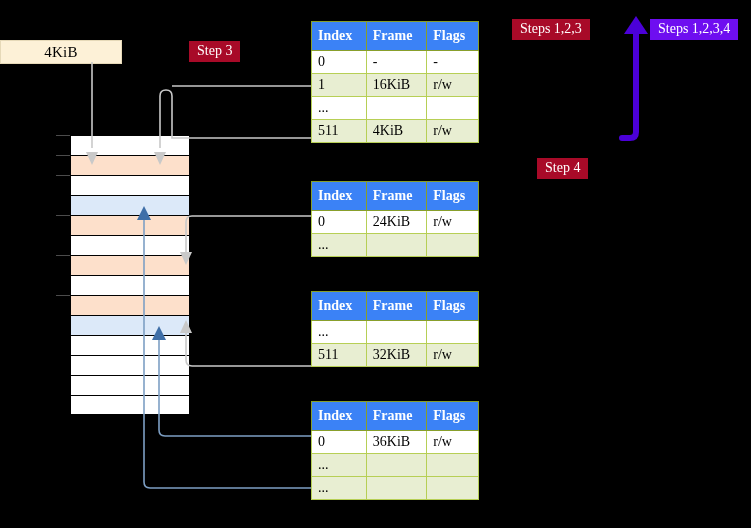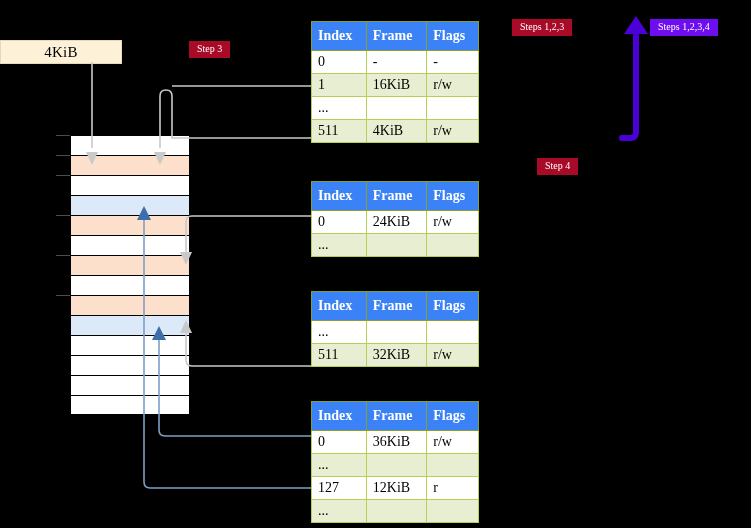--- a/index.html
+++ b/index.html
@@ -13,21 +13,21 @@
   
   #kib-box{
     position:absolute;left:0;top:40px;width:120px;height:22px;
     background:#fdf1d7;border:1px solid #e6d9b8;
     display:flex;align-items:center;justify-content:center;
     font-size:15px;letter-spacing:.2px;
   }
 
   
   .badge{
-    position:absolute;color:#fff;font-size:10px;
+    position:absolute;color:#fff;font-size:14px;
     padding:2px 8px 3px 8px;white-space:nowrap;line-height:1.15;
     box-shadow:1px 1px 0 rgba(0,0,0,.55);
   }
   .badge.red{background:#a80a28;}
   .badge.violet{background:#6e0ef0;}
   #badge-step0{left:189px;top:41px;}
   #badge-steps123{left:512px;top:19px;}
   #badge-steps1234{left:650px;top:19px;}
   #badge-step4{left:537px;top:158px;}
 
@@ -231,25 +231,20 @@
         <tr>
           <td class="c-index">0</td>
           <td class="c-frame">36KiB</td>
           <td class="c-flags">r/w</td>
         </tr>
         <tr class="alt">
           <td class="c-index">...</td>
           <td class="c-frame"></td>
           <td class="c-flags"></td>
         </tr>
-        <tr>
-          <td class="c-index">127</td>
-          <td class="c-frame">12KiB</td>
-          <td class="c-flags">r</td>
-        </tr>
         <tr class="alt">
           <td class="c-index">...</td>
           <td class="c-frame"></td>
           <td class="c-flags"></td>
         </tr>
       </tbody>
     </table>
 
 </div>
 

